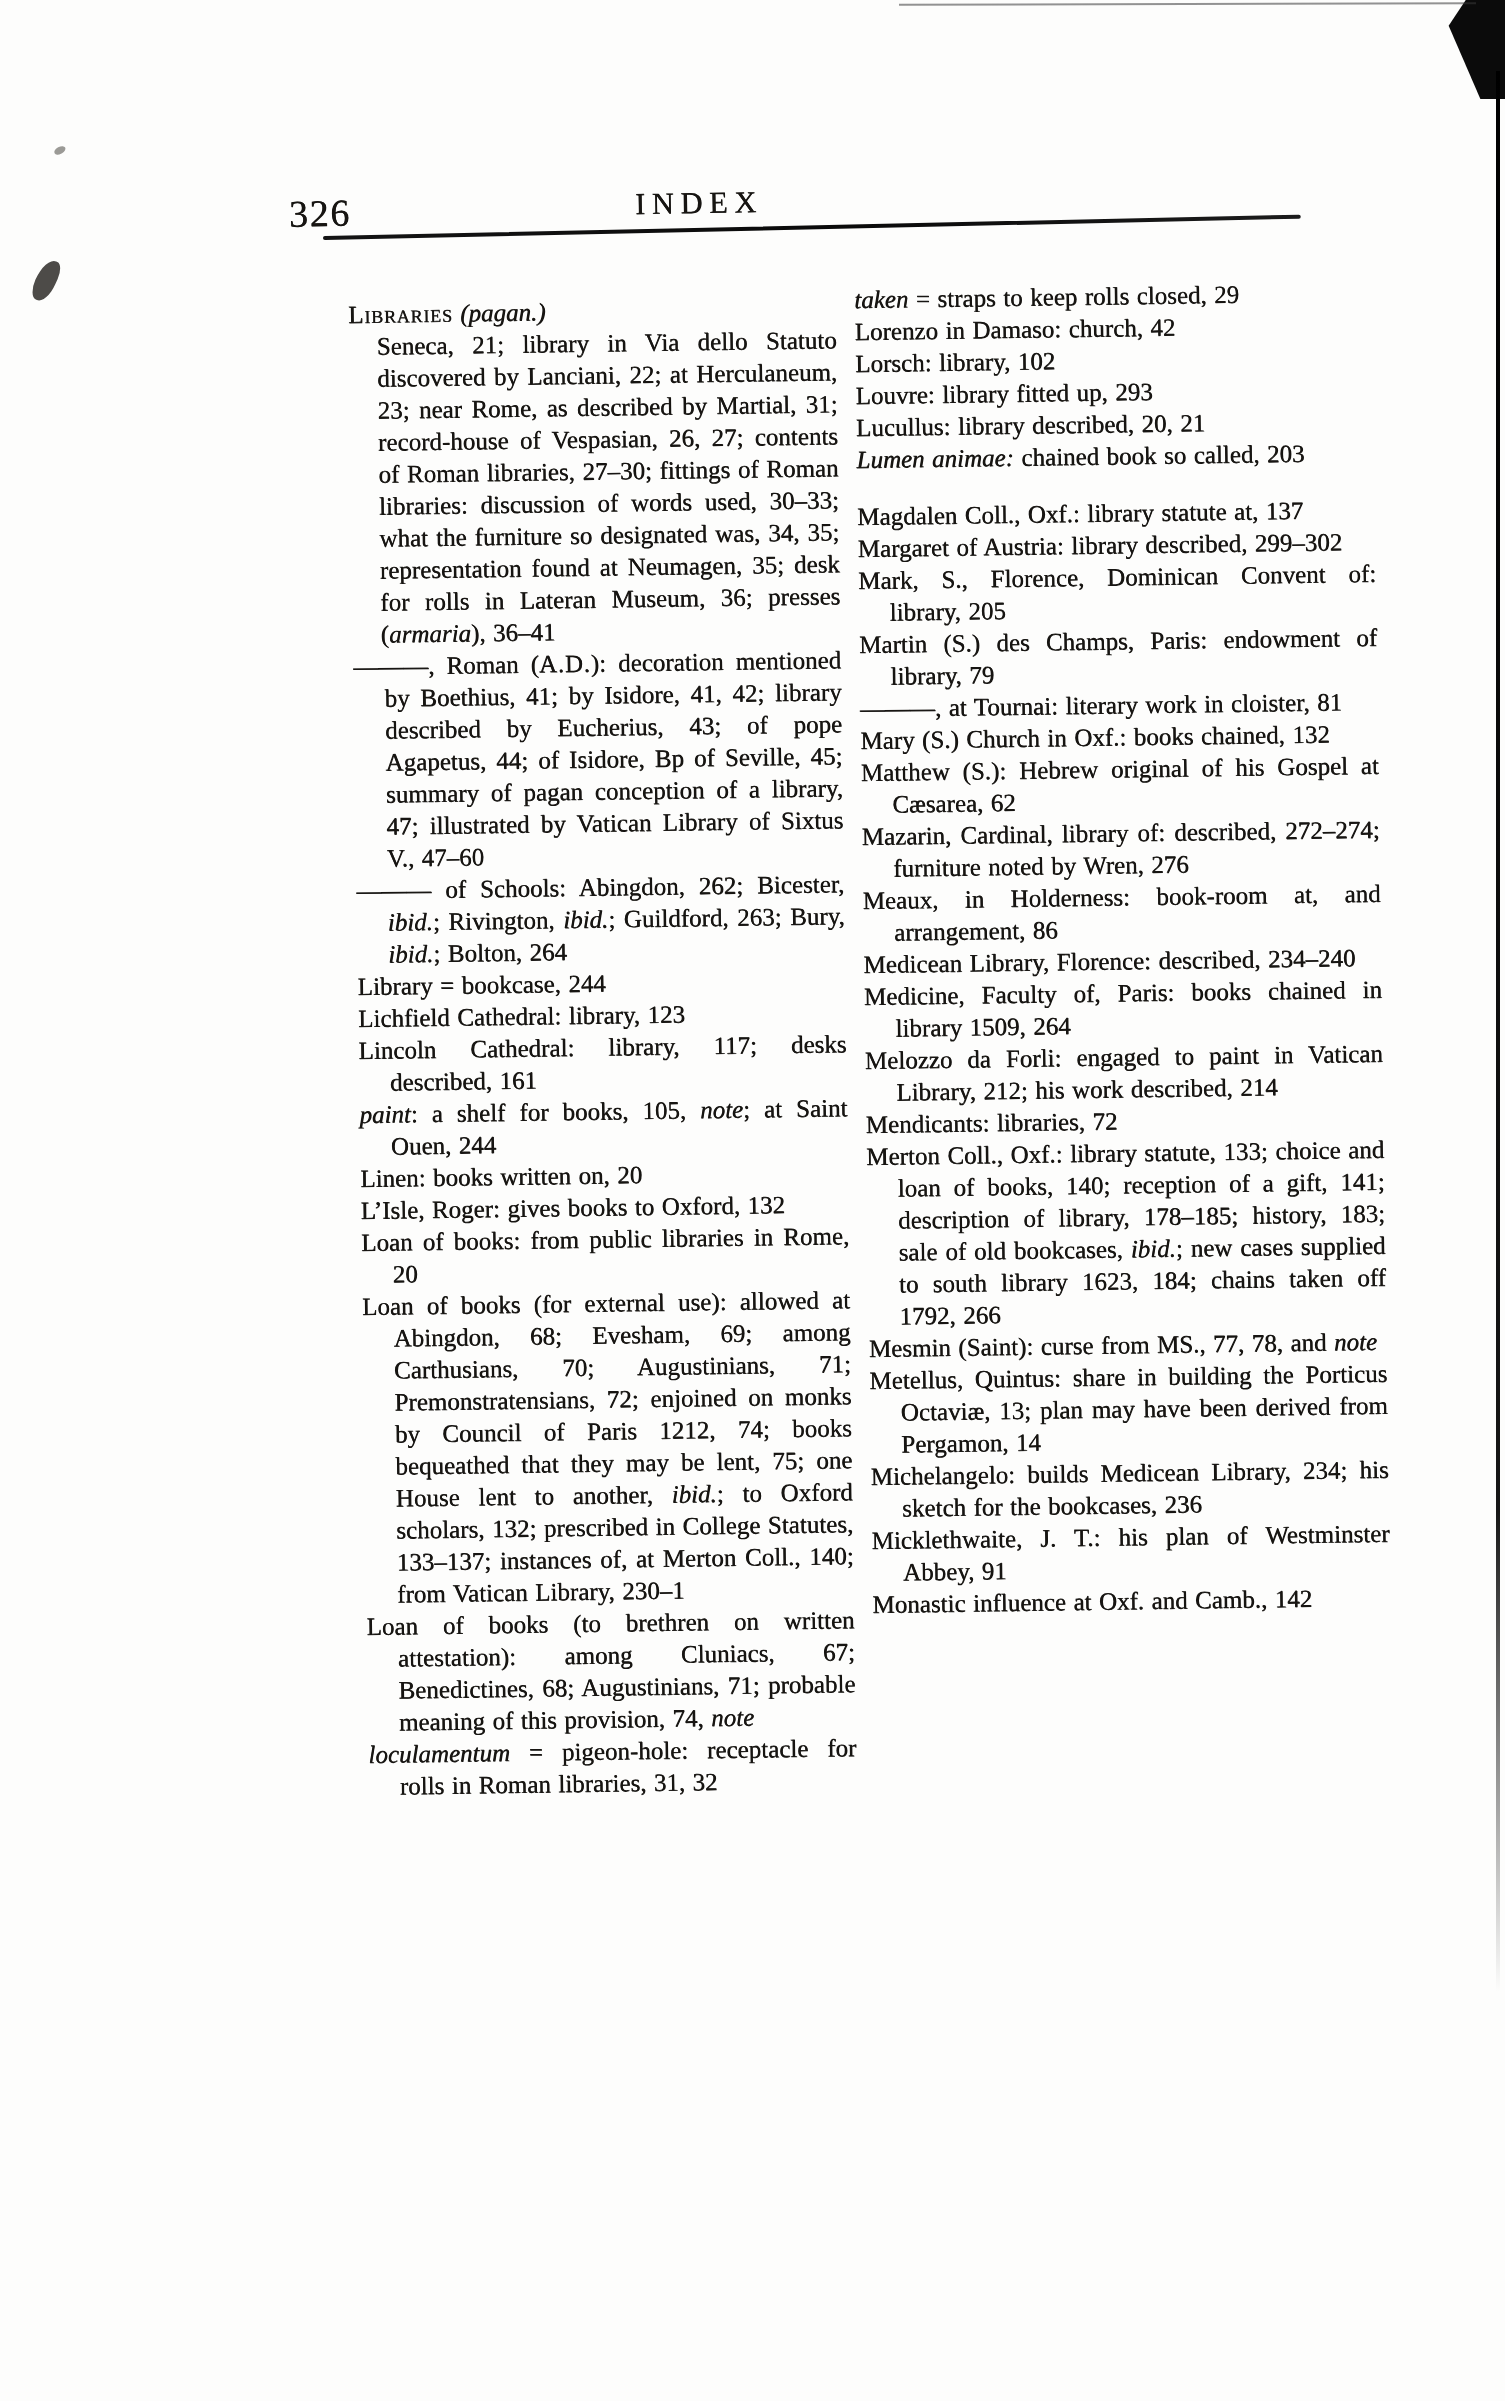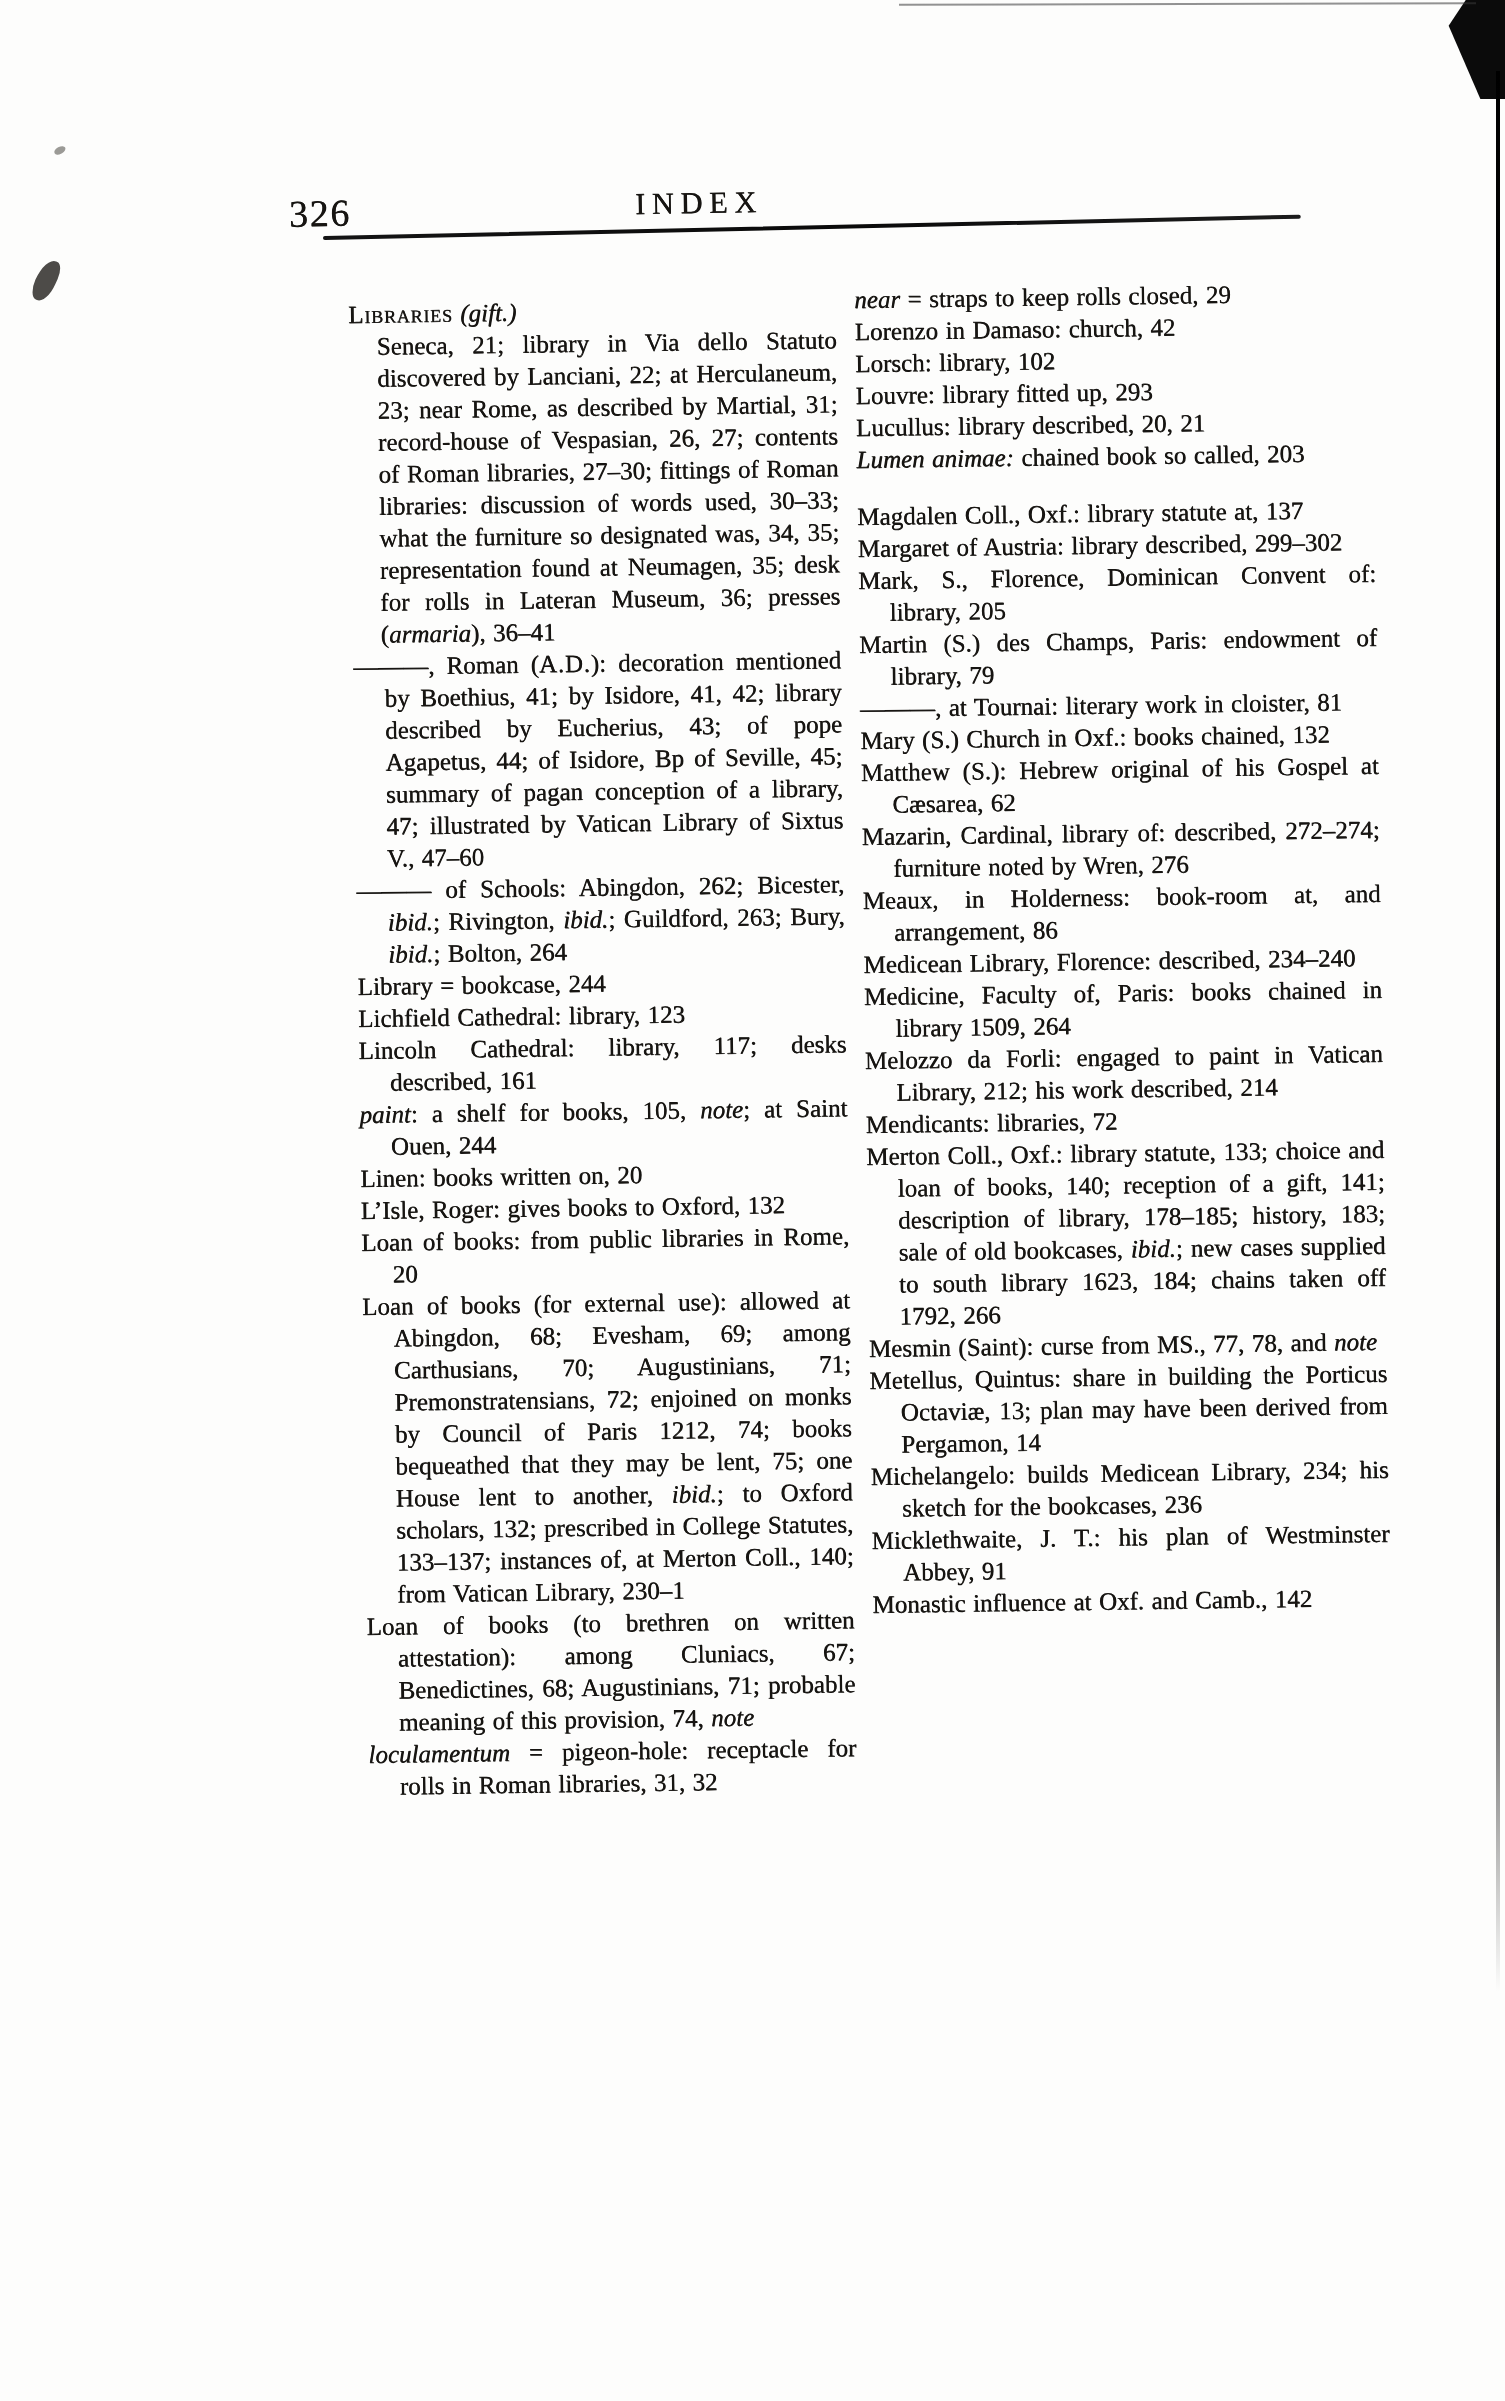--- a/index.html
+++ b/index.html
@@ -112,37 +112,37 @@
   <div class="edge-line"></div>
   <div class="top-line"></div>
   <div class="margin-smudge"></div>
   <div class="margin-speck"></div>
 
   <div class="page-number">326</div>
   <div class="header-title">INDEX</div>
   <div class="header-rule"></div>
 
   <div class="col col-left">
-      <p class="entry head"><span class="sc">Libraries</span><span> </span><span class="it">(gift.)</span></p>
+      <p class="entry head"><span class="sc">Libraries</span><span> </span><span class="it">(pagan.)</span></p>
       <p class="entry sub"><span>Seneca, 21; library in Via dello Statuto discovered by Lanciani, 22; at Herculaneum, 23; near Rome, as described by Martial, 31; record-house of Vespasian, 26, 27; contents of Roman libraries, 27–30; fittings of Roman libraries: discussion of words used, 30–33; what the furniture so designated was, 34, 35; representation found at Neumagen, 35; desk for rolls in Lateran Museum, 36; presses (</span><span class="it">armaria</span><span>), 36–41</span></p>
       <p class="entry"><span>———, Roman (</span><span class="sc">A.D.</span><span>): decoration mentioned by Boethius, 41; by Isidore, 41, 42; library described by Eucherius, 43; of pope Agapetus, 44; of Isidore, Bp of Seville, 45; summary of pagan conception of a library, 47; illustrated by Vatican Library of Sixtus V., 47–60</span></p>
       <p class="entry"><span>——— of Schools: Abingdon, 262; Bicester, </span><span class="it">ibid.</span><span>; Rivington, </span><span class="it">ibid.</span><span>; Guildford, 263; Bury, </span><span class="it">ibid.</span><span>; Bolton, 264</span></p>
       <p class="entry"><span>Library = bookcase, 244</span></p>
       <p class="entry"><span>Lichfield Cathedral: library, 123</span></p>
       <p class="entry"><span>Lincoln Cathedral: library, 117; desks described, 161</span></p>
       <p class="entry"><span class="it">paint</span><span>: a shelf for books, 105, </span><span class="it">note</span><span>; at Saint Ouen, 244</span></p>
       <p class="entry"><span>Linen: books written on, 20</span></p>
       <p class="entry"><span>L’Isle, Roger: gives books to Oxford, 132</span></p>
       <p class="entry"><span>Loan of books: from public libraries in Rome, 20</span></p>
       <p class="entry"><span>Loan of books (for external use): allowed at Abingdon, 68; Evesham, 69; among Carthusians, 70; Augustinians, 71; Premonstratensians, 72; enjoined on monks by Council of Paris 1212, 74; books bequeathed that they may be lent, 75; one House lent to another, </span><span class="it">ibid.</span><span>; to Oxford scholars, 132; prescribed in College Statutes, 133–137; instances of, at Merton Coll., 140; from Vatican Library, 230–1</span></p>
       <p class="entry"><span>Loan of books (to brethren on written attestation): among Cluniacs, 67; Benedictines, 68; Augustinians, 71; probable meaning of this provision, 74, </span><span class="it">note</span></p>
       <p class="entry"><span class="it">loculamentum</span><span> = pigeon-hole: receptacle for rolls in Roman libraries, 31, 32</span></p>
     </div>
   <div class="col col-right">
-      <p class="entry"><span class="it">near</span><span> = straps to keep rolls closed, 29</span></p>
+      <p class="entry"><span class="it">taken</span><span> = straps to keep rolls closed, 29</span></p>
       <p class="entry"><span>Lorenzo in Damaso: church, 42</span></p>
       <p class="entry"><span>Lorsch: library, 102</span></p>
       <p class="entry"><span>Louvre: library fitted up, 293</span></p>
       <p class="entry"><span>Lucullus: library described, 20, 21</span></p>
       <p class="entry"><span class="it">Lumen animae:</span><span> chained book so called, 203</span></p>
       <p class="entry gap"><span>Magdalen Coll., Oxf.: library statute at, 137</span></p>
       <p class="entry"><span>Margaret of Austria: library described, 299–302</span></p>
       <p class="entry"><span>Mark, S., Florence, Dominican Convent of: library, 205</span></p>
       <p class="entry"><span>Martin (S.) des Champs, Paris: endowment of library, 79</span></p>
       <p class="entry"><span>———, at Tournai: literary work in cloister, 81</span></p>

